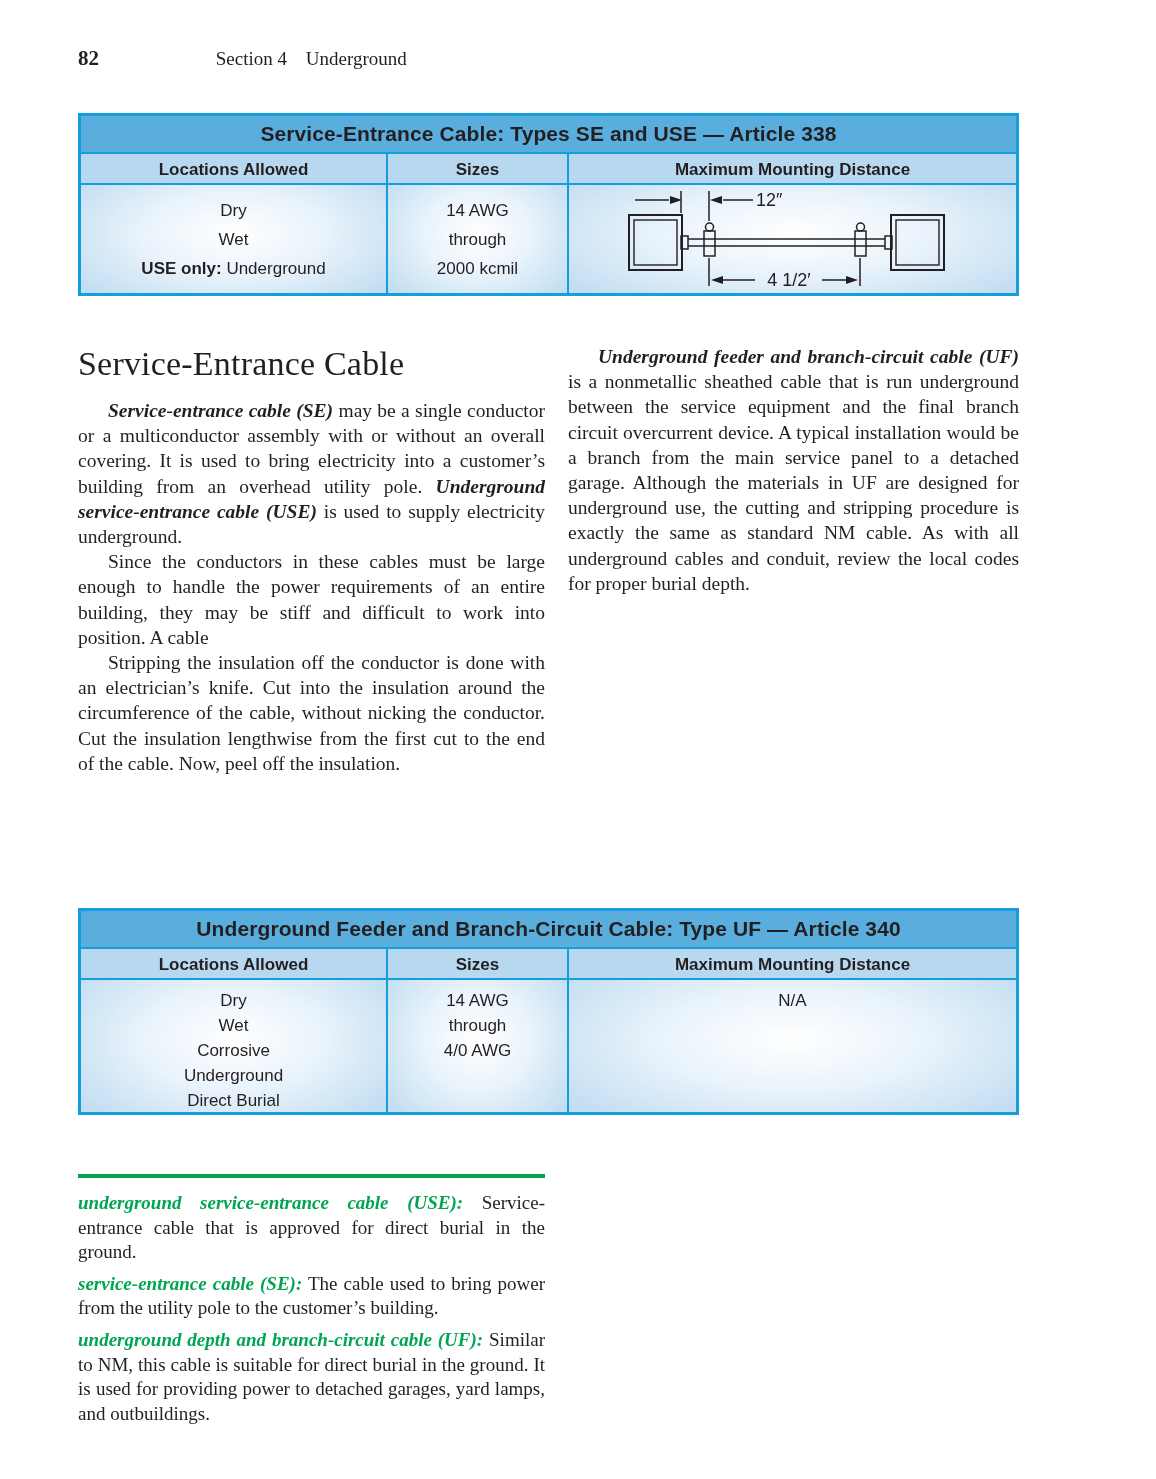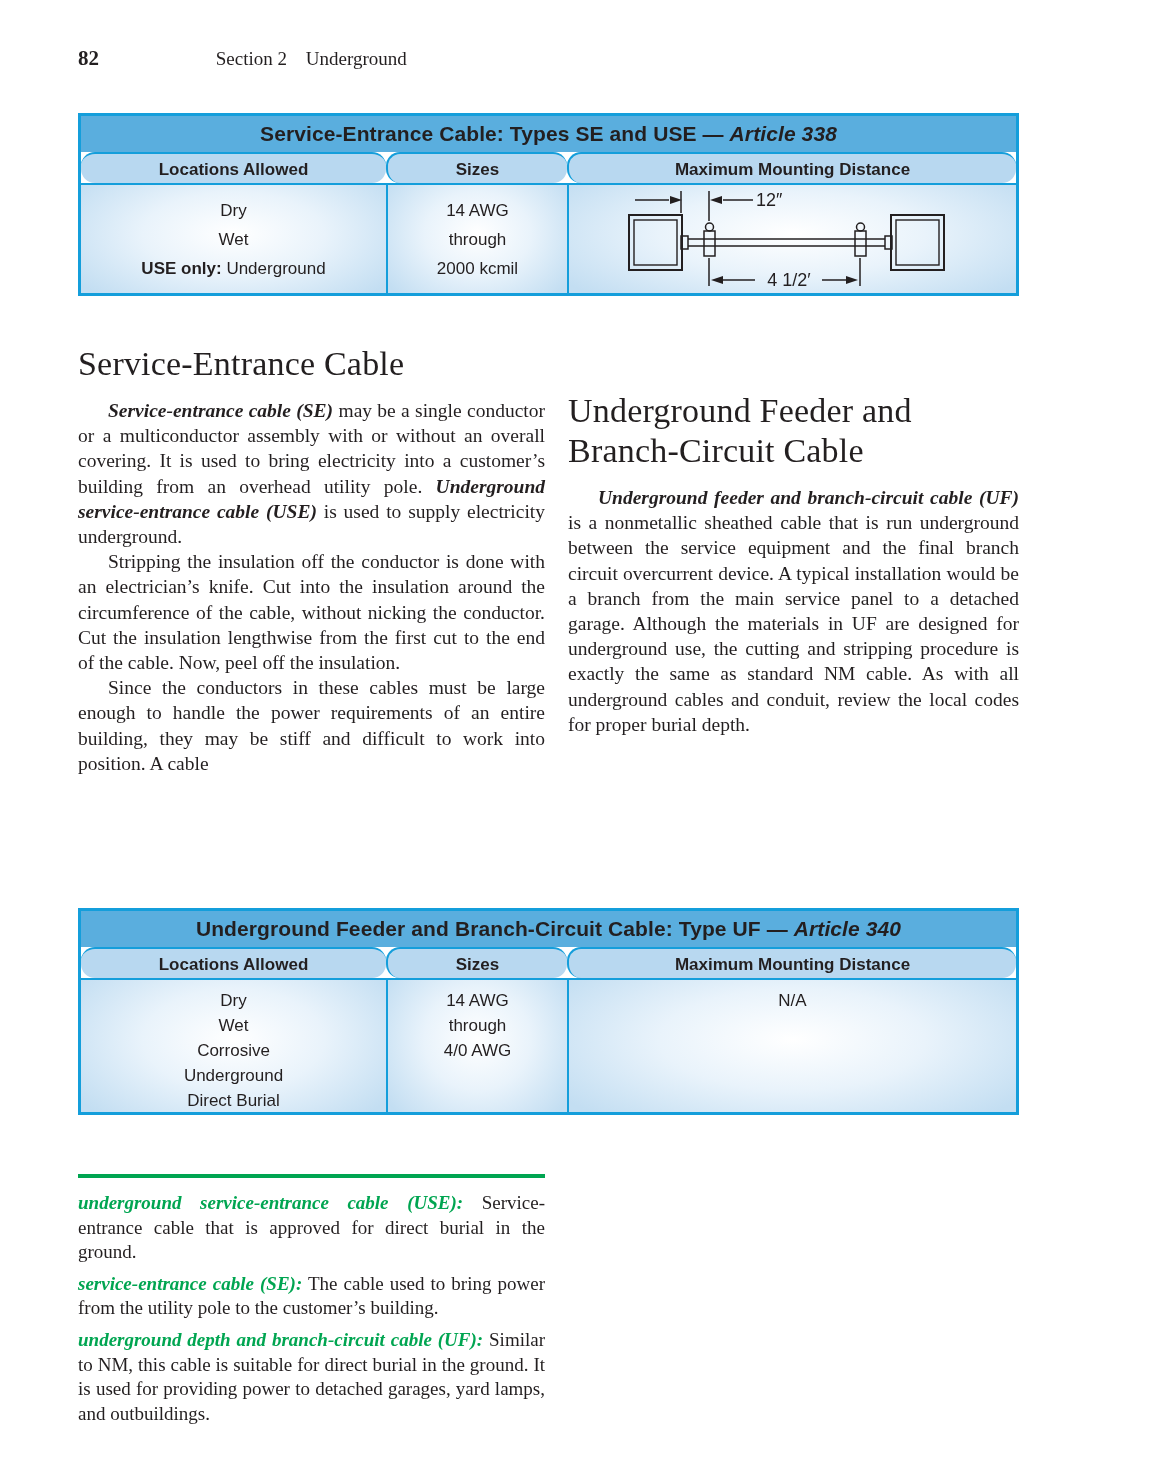--- a/index.html
+++ b/index.html
@@ -28,27 +28,27 @@
     border:3px solid var(--table-border);
     font-family:"Liberation Sans",sans-serif;color:var(--text);
     background:#fff;
   }
   .t1{top:113px;}
   .t2{top:908px;}
   .nec-title{
     height:36px;line-height:36px;background:var(--table-title-bg);
     text-align:center;font-weight:bold;font-size:21px;letter-spacing:.1px;
   }
-  .nec-title .art{font-style:italic;}
+  .nec-title .art{}
   .nec-grid{display:grid;grid-template-columns:305px 181px 1fr;}
   .nec-th{
     border-top:2px solid var(--table-border);
     background:var(--table-header-bg);
     height:31px;line-height:31px;text-align:center;
-    font-weight:bold;font-size:17px;border-radius:14px;
+    font-weight:bold;font-size:17px;
   }
   .nec-td{
     border-top:2px solid var(--table-border);
     background:radial-gradient(ellipse 62% 80% at 50% 45%, #ffffff 0%, #e9f3fb 48%, var(--table-body-tint) 100%);
     text-align:center;font-size:17px;
   }
   .c2,.c3{border-left:2px solid var(--table-border);}
   .t1 .nec-td{height:110px;padding-top:11px;line-height:29px;}
   .t2 .nec-td{height:134px;padding-top:8px;line-height:25px;}
   .diagram-cell{padding:0 !important;position:relative;}
@@ -75,21 +75,21 @@
   .definition{font-size:19px;line-height:24.6px;text-align:justify;margin-bottom:7px;}
   .def-term{font-weight:bold;font-style:italic;color:var(--term-green);}
 </style>
 </head>
 <body>
 
 <div class="page">
 
   <header class="page-header">
     <span class="page-num">82</span>
-    <span class="section-label">Section 2</span>
+    <span class="section-label">Section 4</span>
     <span class="chapter-label">Underground</span>
   </header>
 
   <section class="nec-table t1">
     <div class="nec-title">
       <span>Service-Entrance Cable: Types SE and USE — </span><span class="art">Article 338</span>
     </div>
     <div class="nec-grid">
       <div class="nec-th c1">Locations Allowed</div>
       <div class="nec-th c2">Sizes</div>
@@ -154,25 +154,24 @@
           </g>
         </svg>
       </div>
     </div>
   </section>
 
   <div class="twocol">
     <div class="col-left">
       <h1 class="article-h">Service-Entrance Cable</h1>
       <p class="body-para indent"><span class="bi">Service-entrance cable (SE)</span><span> may be a single conductor or a multiconductor assembly with or without an overall covering. It is used to bring electricity into a customer’s building from an overhead utility pole. </span><span class="bi">Underground service-entrance cable (USE)</span><span> is used to supply electricity underground.</span></p>
+      <p class="body-para indent">Since the conductors in these cables must be large enough to handle the power require­ments of an entire building, they may be stiff and difficult to work into position. A cable</p>
       <p class="body-para indent">Stripping the insulation off the conductor is done with an electrician’s knife. Cut into the insulation around the circumference of the cable, without nicking the conductor. Cut the insulation lengthwise from the first cut to the end of the cable. Now, peel off the insulation.</p>
-      <p class="body-para indent">Since the conductors in these cables must be large enough to handle the power require­ments of an entire building, they may be stiff and difficult to work into position. A cable</p>
     </div>
     <div class="col-right">
-      <h1 class="article-h">Underground Feeder and Branch-Circuit Cable</h1>
       <p class="body-para indent"><span class="bi">Underground feeder and branch-circuit cable (UF)</span><span> is a nonmetallic sheathed cable that is run underground between the service equipment and the final branch circuit overcurrent device. A typical installation would be a branch from the main service panel to a detached garage. Although the materials in UF are designed for underground use, the cutting and stripping proce­dure is exactly the same as standard NM cable. As with all underground cables and conduit, review the local codes for proper burial depth.</span></p>
     </div>
   </div>
 
   <section class="nec-table t2">
     <div class="nec-title">
       <span>Underground Feeder and Branch-Circuit Cable: Type UF — </span><span class="art">Article 340</span>
     </div>
     <div class="nec-grid">
       <div class="nec-th c1">Locations Allowed</div>

